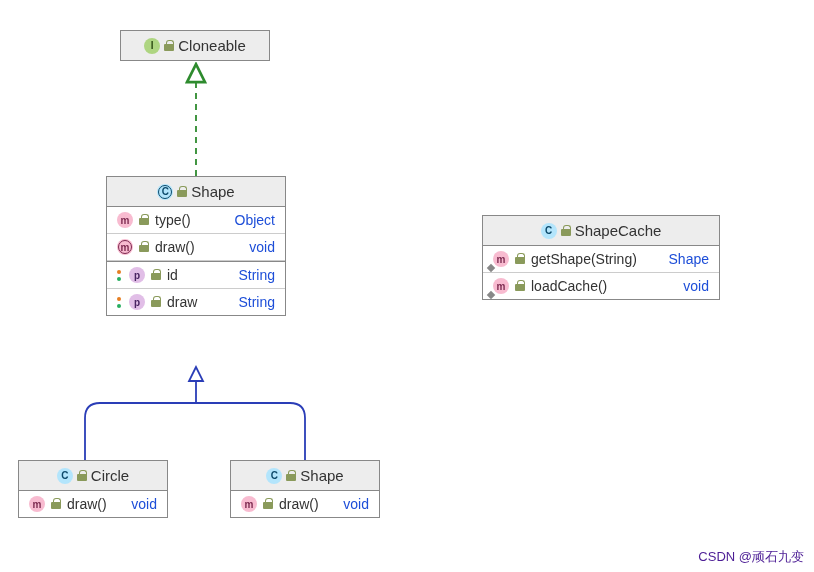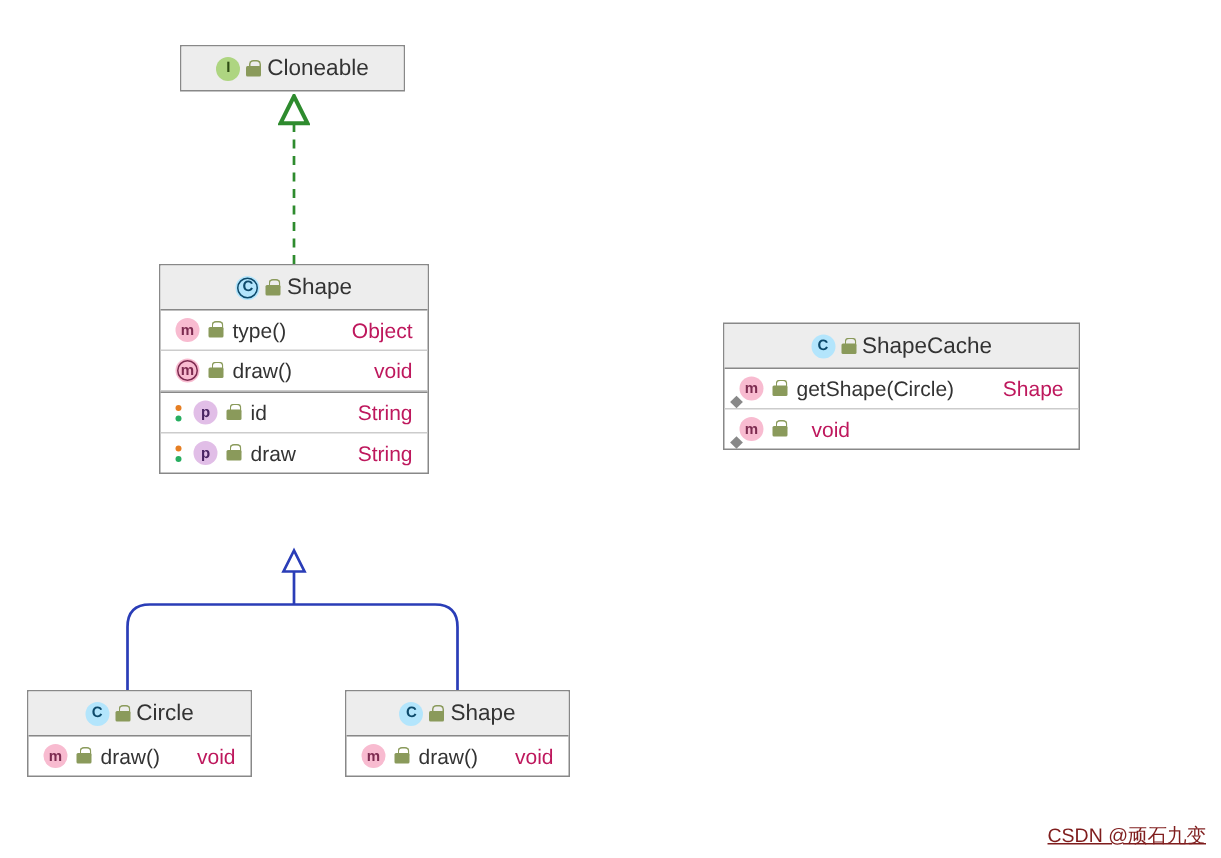--- a/index.html
+++ b/index.html
@@ -33,21 +33,21 @@
   .row {
     padding: 5px 10px;
     display: flex;
     align-items: center;
     gap: 6px;
     border-bottom: 1px solid #ccc;
   }
   .row.last { border-bottom: none; }
   .row-group-sep { border-top: 1px solid #888; }
   .member-name { flex: 1; }
-  .member-type { color: #be185d; margin-left: 10px; }
+  .member-type { color: #1d4ed8; margin-left: 10px; }
   .badge {
     width: 16px; height: 16px; border-radius: 50%;
     display: inline-flex; align-items: center; justify-content: center;
     font-size: 10px; font-weight: bold; font-family: Arial, sans-serif;
     position: relative;
   }
   .badge-i { background: #aed581; color: #2e4d13; } 
   .badge-c { background: #b3e5fc; color: #0d4a6b; } 
   .badge-ca { background: #b3e5fc; color: #0d4a6b; position:relative; } 
   .badge-ca::after { content:""; position:absolute; inset:1px; border:1px solid #0d4a6b; border-radius:50%; }
@@ -62,21 +62,21 @@
   .dots::after  { content:""; position:absolute; left:0; top:9px; width:4px;height:4px;border-radius:50%;background:#27ae60;}
   .lock {
     display:inline-block; width:10px; height:12px; position:relative;
   }
   .lock::before{content:"";position:absolute;left:2px;top:0;width:6px;height:5px;border:1px solid #8a9a5b;border-bottom:none;border-radius:3px 3px 0 0;}
   .lock::after{content:"";position:absolute;left:0;top:4px;width:10px;height:7px;background:#8a9a5b;border-radius:1px;}
   .static-diamond{
     display:inline-block;width:8px;height:8px;background:#888;transform:rotate(45deg);margin-right:-2px;margin-top:6px;
   }
   .watermark{
-    position:absolute; right:10px; bottom:6px; color:#7f1d1d; font-size:13px;text-decoration:underline;
+    position:absolute; right:10px; bottom:6px; color:#4c1d95; font-size:13px;
   }
   svg.connectors{
     position:absolute; left:0; top:0; width:814px; height:572px; pointer-events:none;
   }
 </style>
 </head>
 <body>
 
 <svg class="connectors">
   <defs>
@@ -143,29 +143,30 @@
     <span class="badge badge-c">C</span>
     <span class="lock"></span>
     <span>ShapeCache</span>
   </div>
   <div class="row">
     <span style="position:relative;display:inline-flex;">
       <span class="badge badge-m">m</span>
       <span class="static-diamond" style="position:absolute;left:-5px;top:8px;width:6px;height:6px;"></span>
     </span>
     <span class="lock"></span>
-    <span class="member-name">getShape(Circle)</span>
+    <span class="member-name">getShape(String)</span>
     <span class="member-type">Shape</span>
   </div>
   <div class="row last">
     <span style="position:relative;display:inline-flex;">
       <span class="badge badge-m">m</span>
       <span class="static-diamond" style="position:absolute;left:-5px;top:8px;width:6px;height:6px;"></span>
     </span>
     <span class="lock"></span>
+    <span class="member-name">loadCache()</span>
     <span class="member-type">void</span>
   </div>
 </div>
 
 <div class="class-box" style="left:18px; top:460px; width:150px;">
   <div class="class-title">
     <span class="badge badge-c">C</span>
     <span class="lock"></span>
     <span>Circle</span>
   </div>

